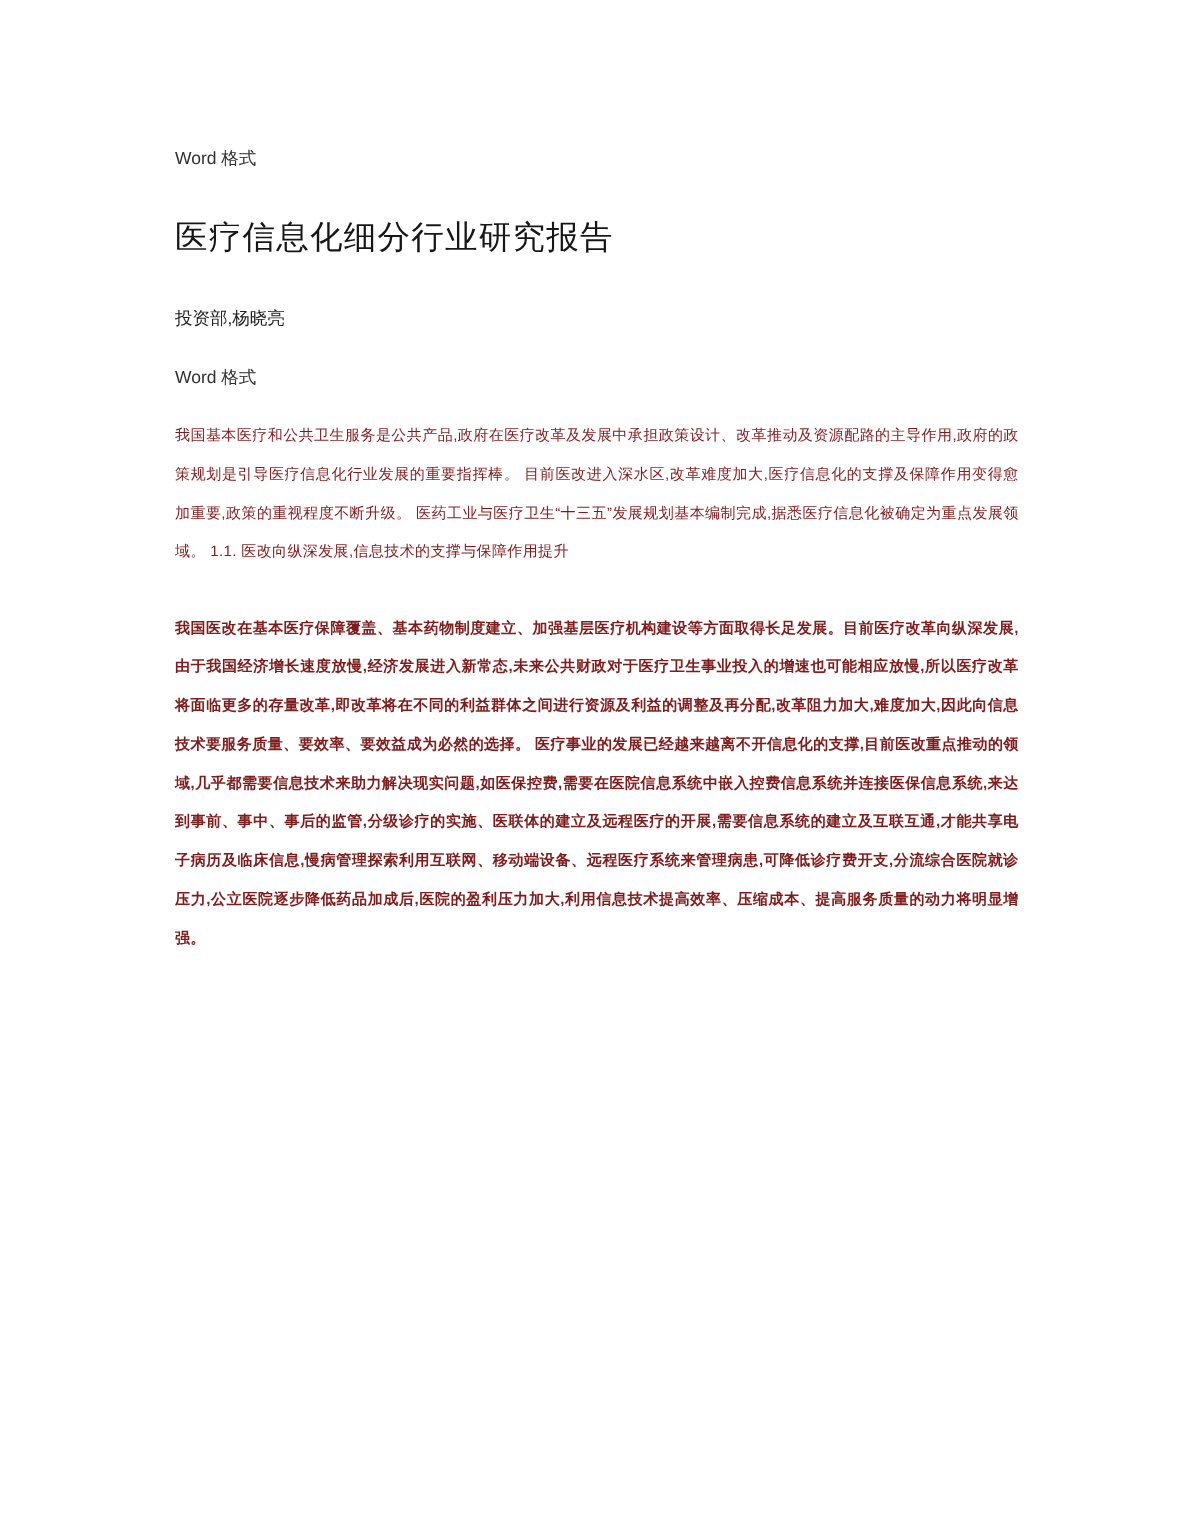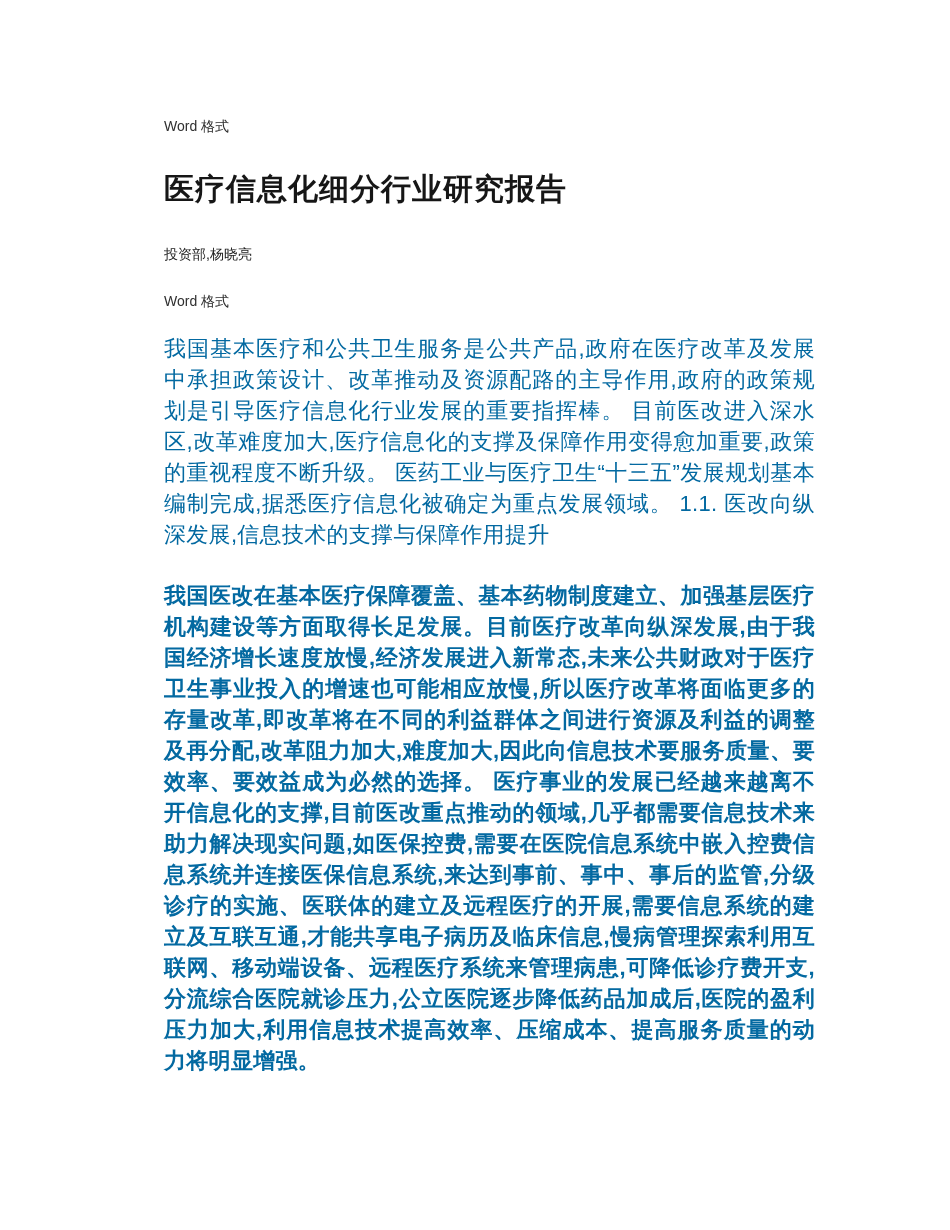--- a/index.html
+++ b/index.html
@@ -9,36 +9,35 @@
   }
   .page {
     position: relative;
     width: 950px;
     height: 1230px;
     background: #ffffff;
     overflow: hidden;
     font-family: "Liberation Sans", "DejaVu Sans", sans-serif;
     color: #2f2f2f;
     box-sizing: border-box;
-    padding-left: 24px;
   }
   .content {
     box-sizing: border-box;
     padding: 116px 135px 0 140px;
   }
   .small-label {
     font-size: 14px;
     line-height: 20px;
     color: #2f2f2f;
     margin: 0;
   }
   .doc-title {
-    font-size: 30px;
+    font-size: 26px;
     line-height: 44px;
-    font-weight: 700;
+    font-weight: 400;
     color: #161616;
     margin: 31px 0 0 0;
     letter-spacing: 1px;
   }
   .author-line {
     font-size: 14px;
     line-height: 30px;
     font-weight: 400;
     color: #222222;
     margin: 28px 0 0 0;
@@ -56,23 +55,23 @@
     margin: 22px 0 0 0;
   }
   .section-heading {
     font-size: 21px;
     line-height: 30px;
     font-weight: 700;
     color: #161616;
     margin: 26px 0 0 0;
   }
   .body-para {
-    font-size: 22px;
+    font-size: 12px;
     line-height: 31px;
-    color: #0369a1;
+    color: #7f1d1d;
     margin: 22px 0 0 0;
     text-align: justify;
     letter-spacing: 0.3px;
   }
   .body-para + .body-para {
     margin-top: 30px;
     font-weight: bold;
   }
 </style>
 </head>

